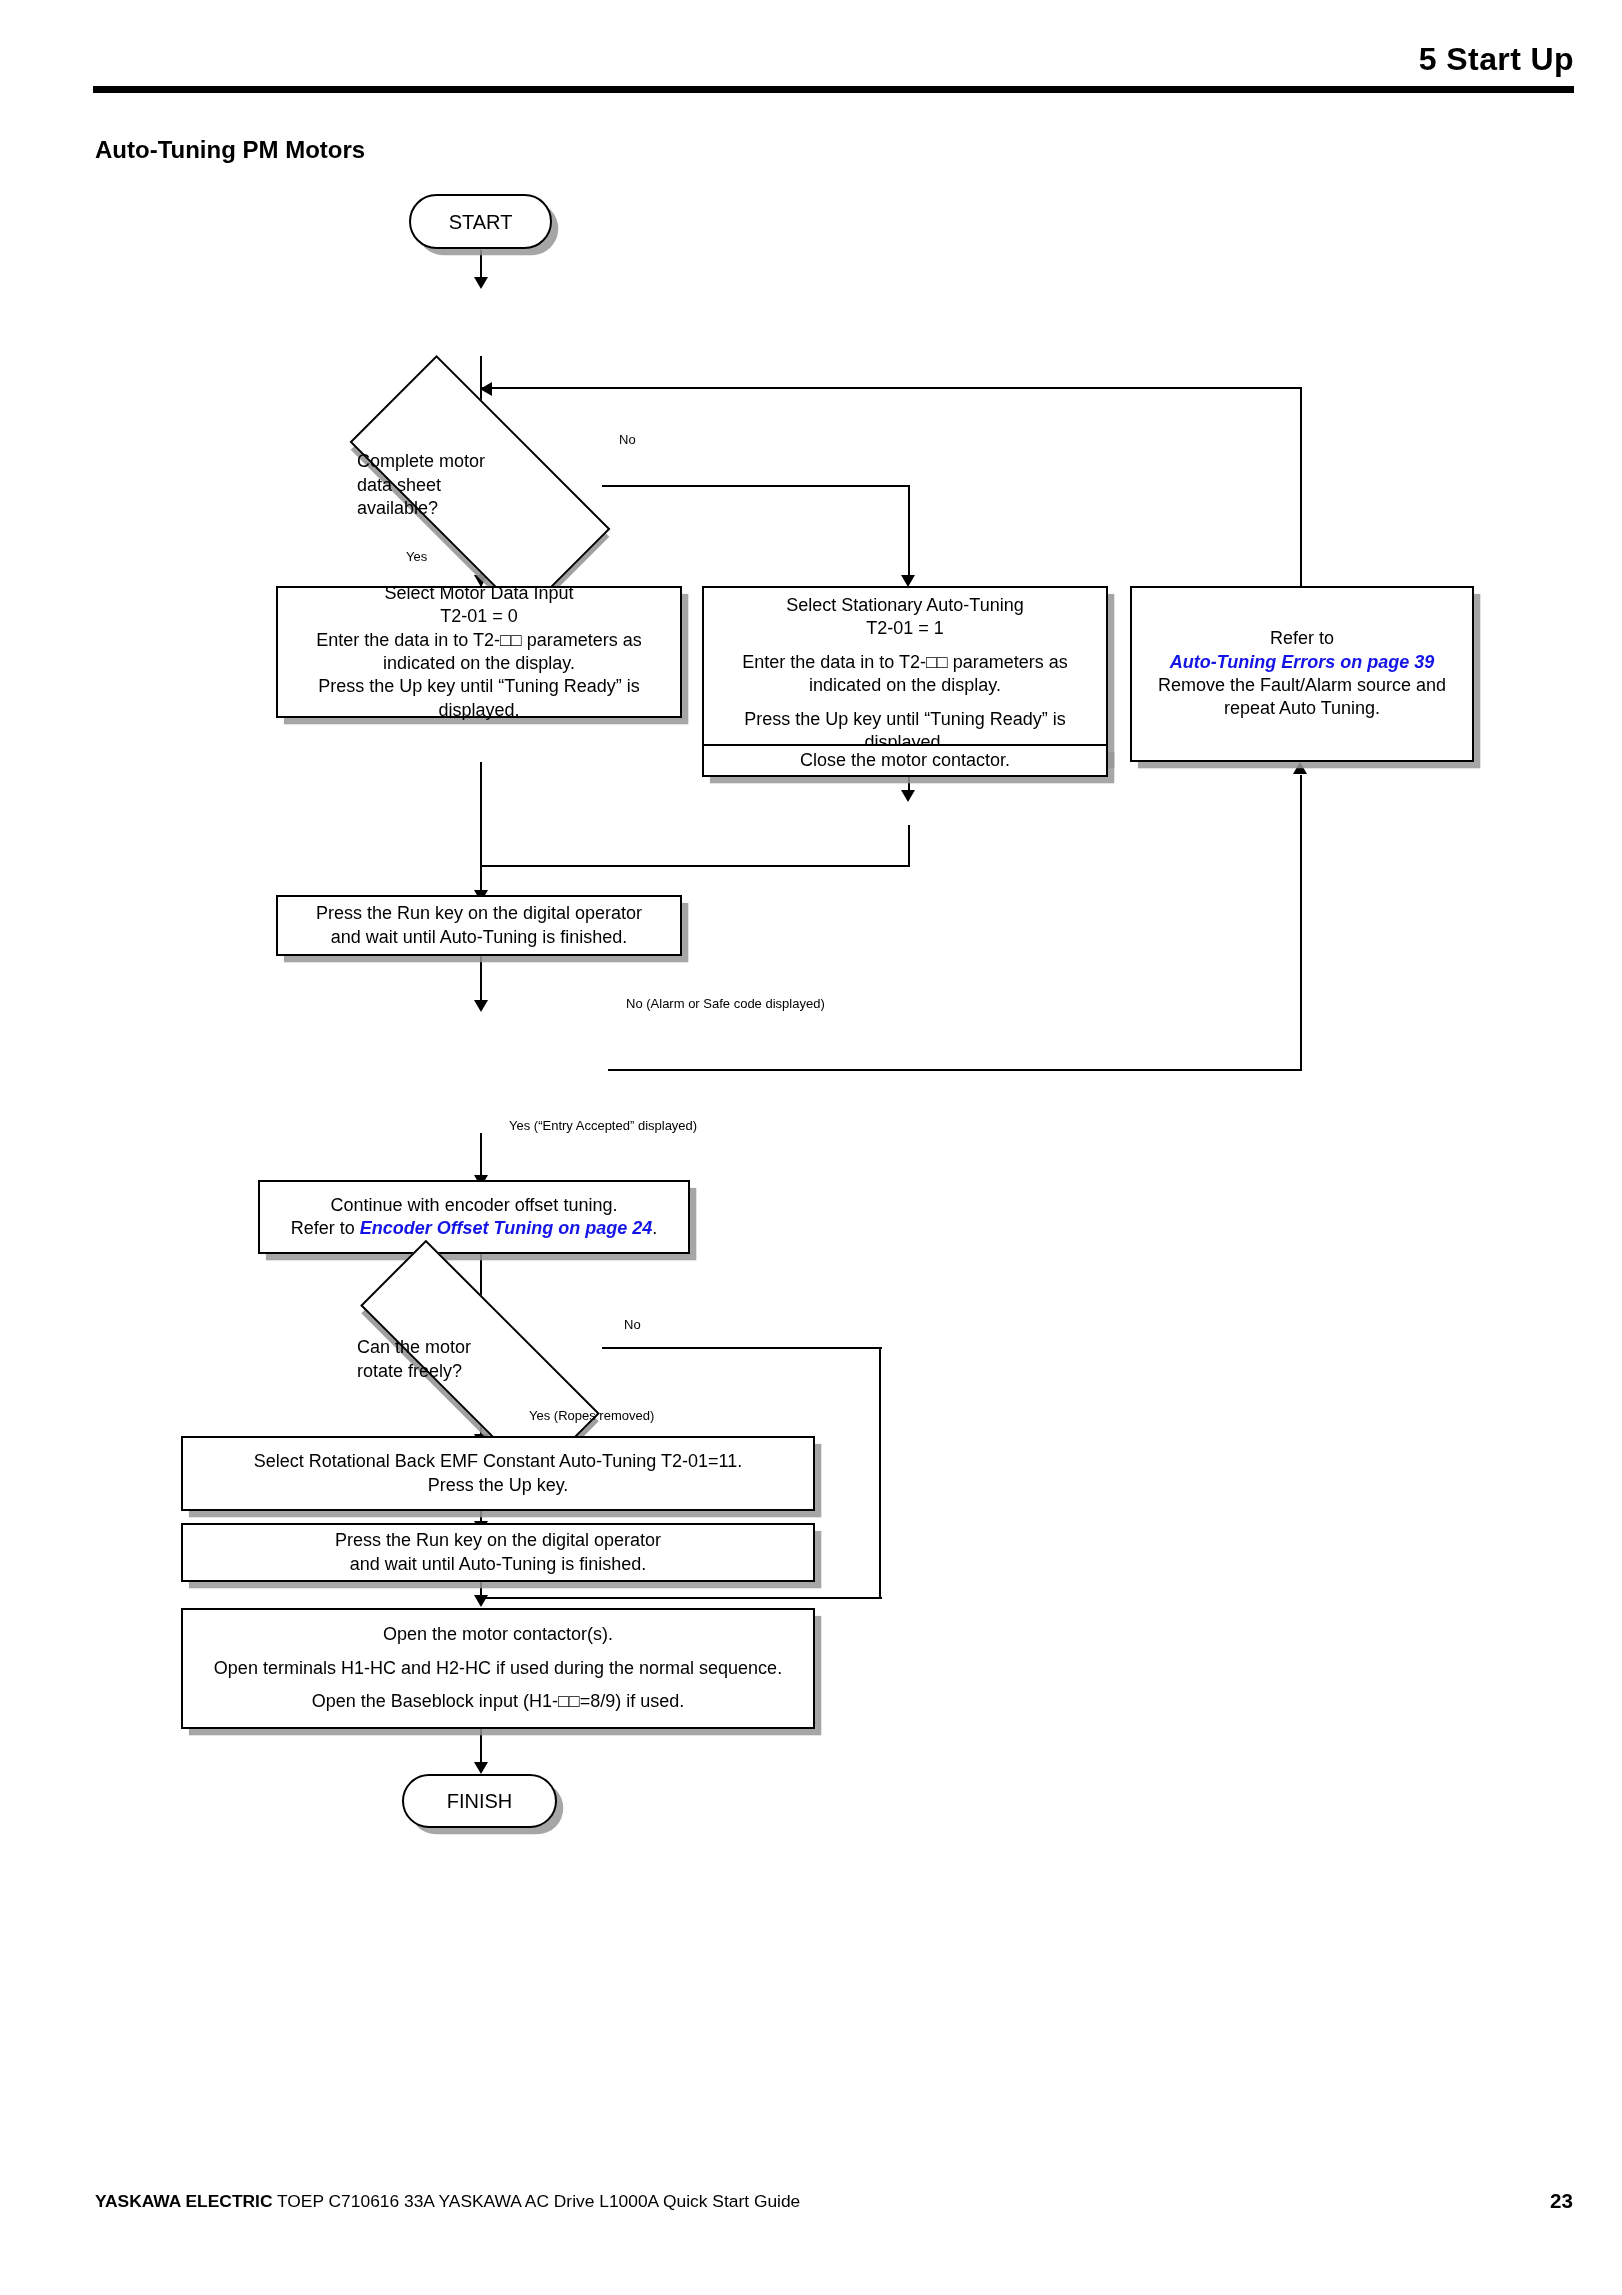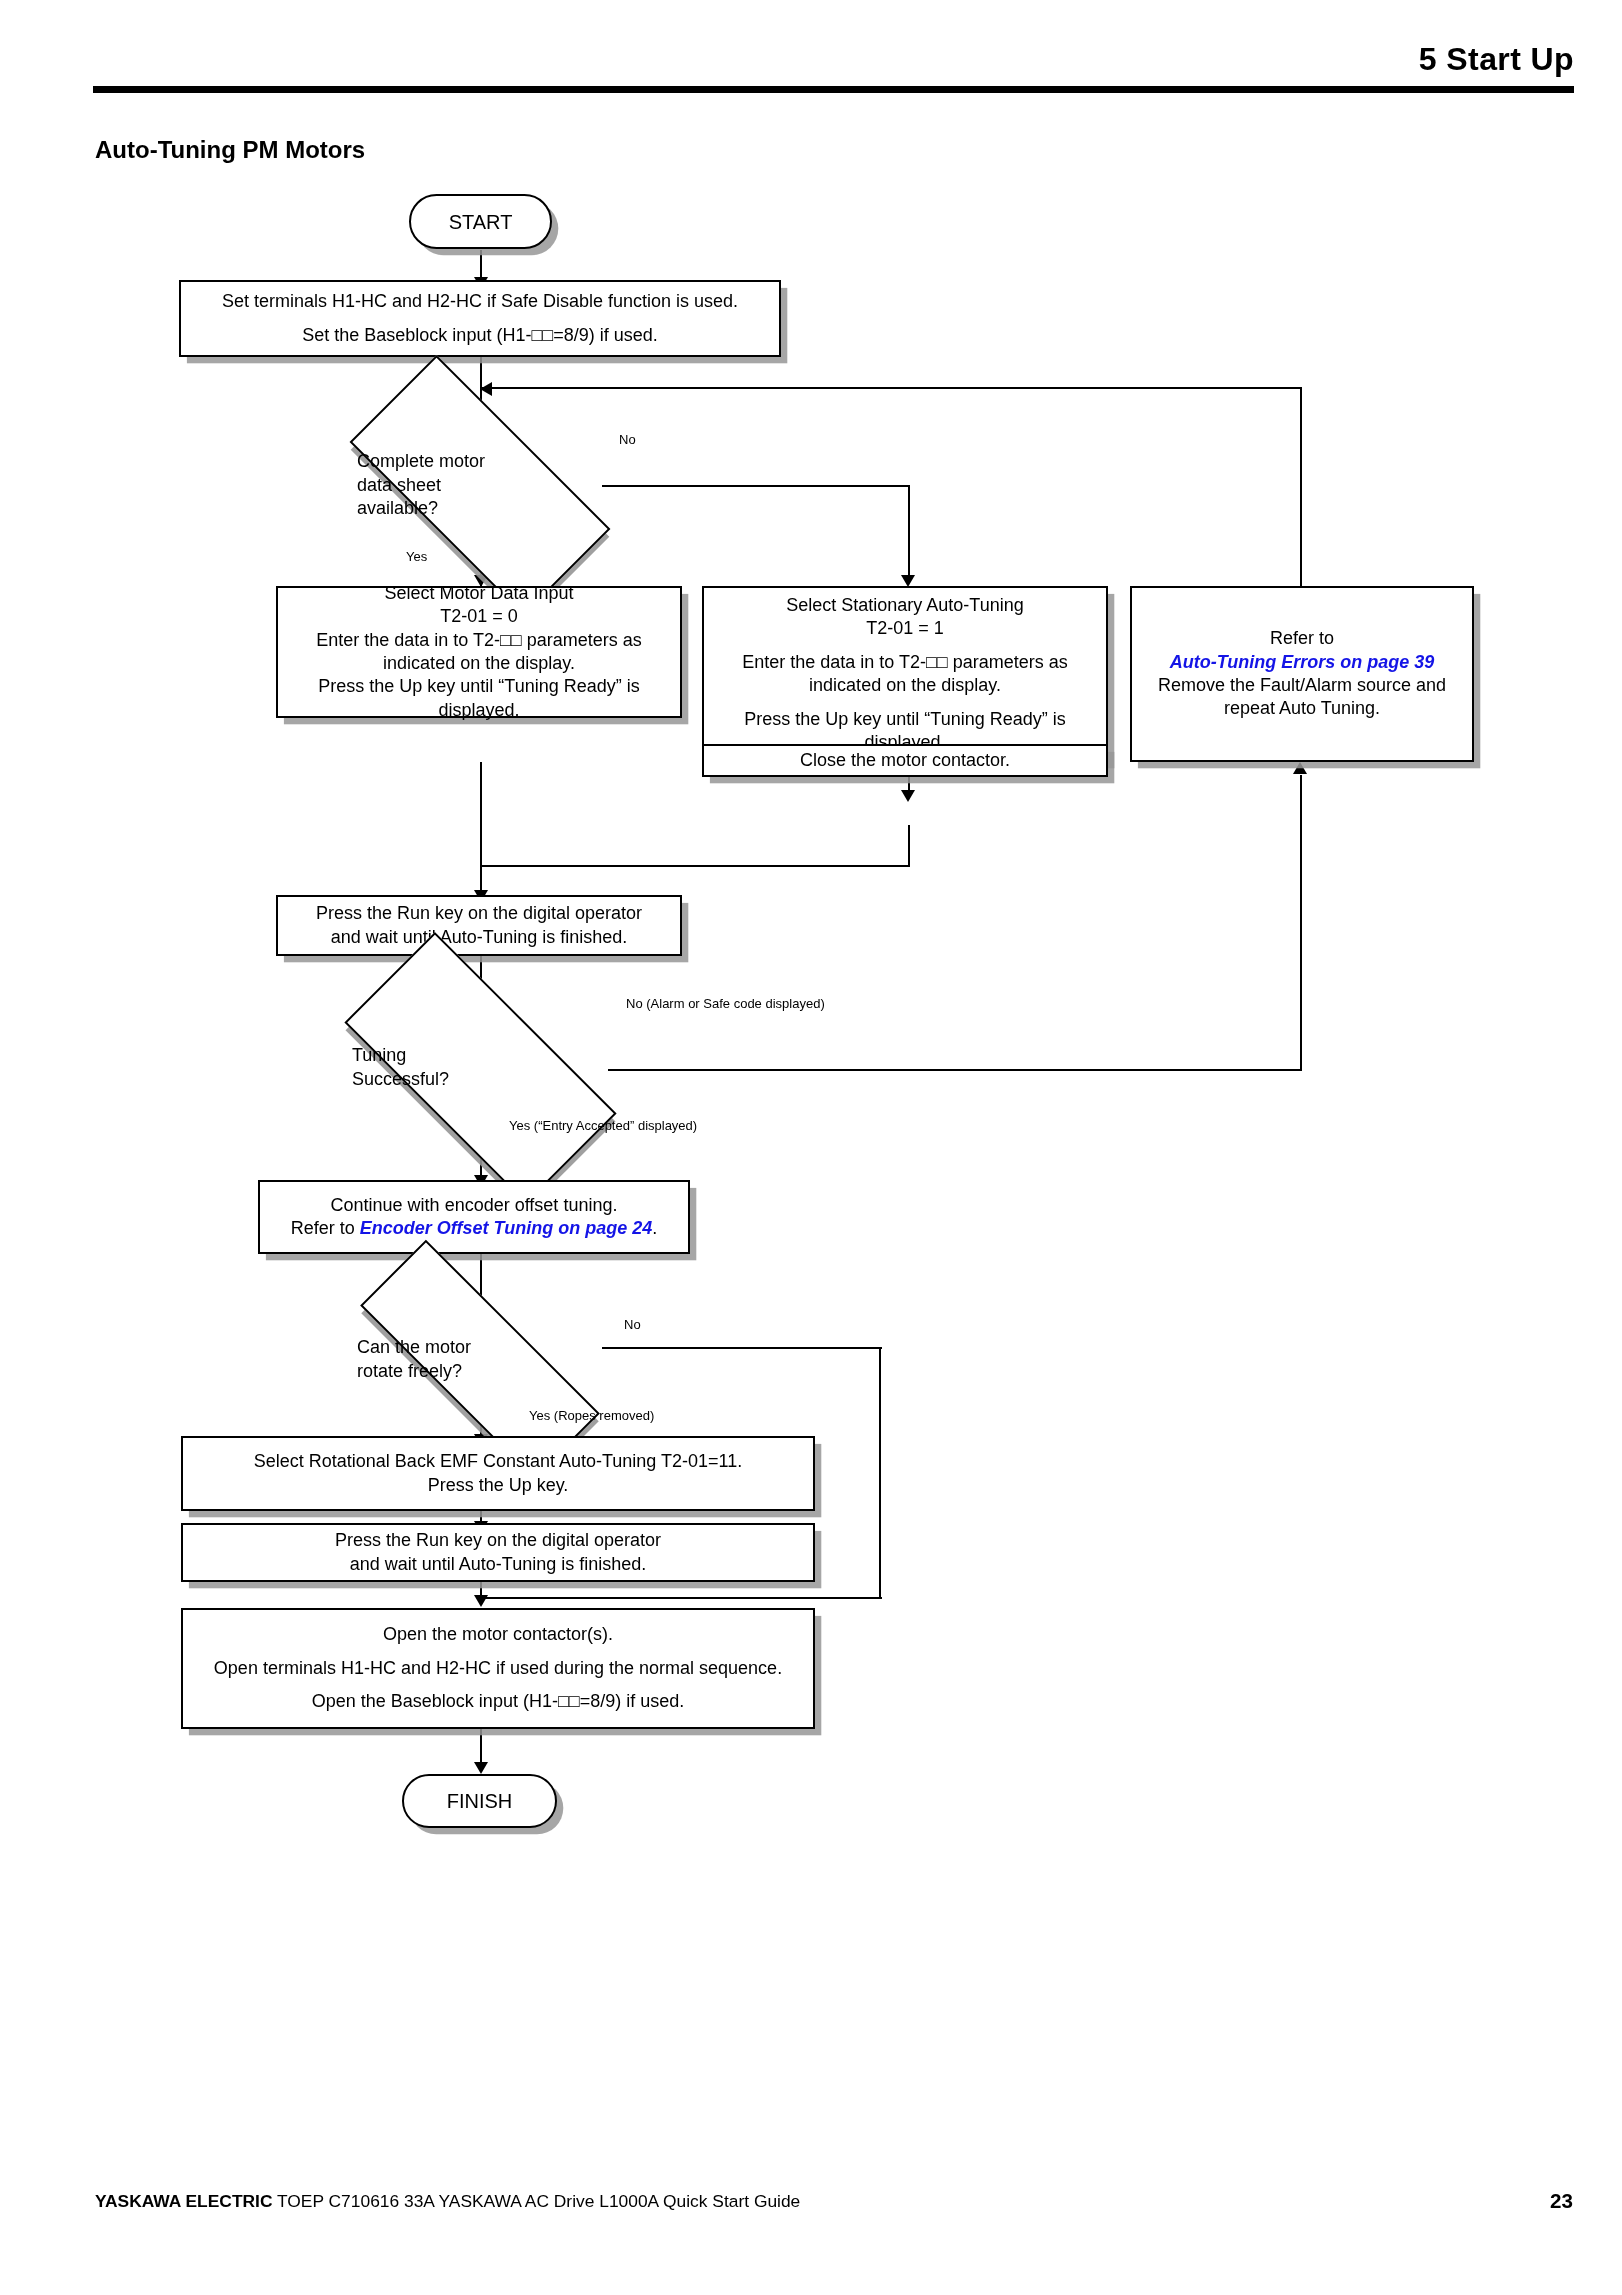--- a/index.html
+++ b/index.html
@@ -147,25 +147,20 @@
 
   <div class="ln-v" style="left:480px;top:1582px;height:17.4px;"></div>
 
   <div class="ln-v" style="left:480px;top:1729px;height:37px;"></div>
   <div class="arrow arr-down" style="left:474px;top:1762px;"></div>
 
   <div class="node terminator" style="left:409px;top:194px;width:143px;height:55px;">
     <span class="ln">START</span>
   </div>
 
-  <div class="node" style="left:179px;top:280px;width:602px;height:77px;">
-    <span class="ln">Set terminals H1-HC and H2-HC if Safe Disable function is used.</span>
-    <span class="gap"></span>
-    <span class="ln">Set the Baseblock input (H1-□□=8/9) if used.</span>
-  </div>
 
   <div class="decision" style="left:357px;top:424px;width:246px;height:123px;">
     <div class="dia"></div>
     <div class="dtext">
       <span class="ln">Complete motor</span>
       <span class="ln">data sheet</span>
       <span class="ln">available?</span>
     </div>
   </div>
   <div class="elabel" style="left:619px;top:432px;">No</div>
@@ -202,27 +197,20 @@
 
   <div class="node" style="left:702px;top:744px;width:406px;height:33px;">
     <span class="ln">Close the motor contactor.</span>
   </div>
 
   <div class="node" style="left:276px;top:895px;width:406px;height:61px;">
     <span class="ln">Press the Run key on the digital operator</span>
     <span class="ln">and wait until Auto-Tuning is finished.</span>
   </div>
 
-  <div class="decision" style="left:352px;top:1004px;width:257px;height:128px;">
-    <div class="dia"></div>
-    <div class="dtext">
-      <span class="ln">Tuning</span>
-      <span class="ln">Successful?</span>
-    </div>
-  </div>
   <div class="elabel" style="left:626px;top:996px;">
     <span class="ln">No</span>
     <span class="ln">(Alarm or Safe code</span>
     <span class="ln">displayed)</span>
   </div>
   <div class="elabel" style="left:509px;top:1118px;">
     <span class="ln">Yes</span>
     <span class="ln">(“Entry Accepted”</span>
     <span class="ln">displayed)</span>
   </div>

